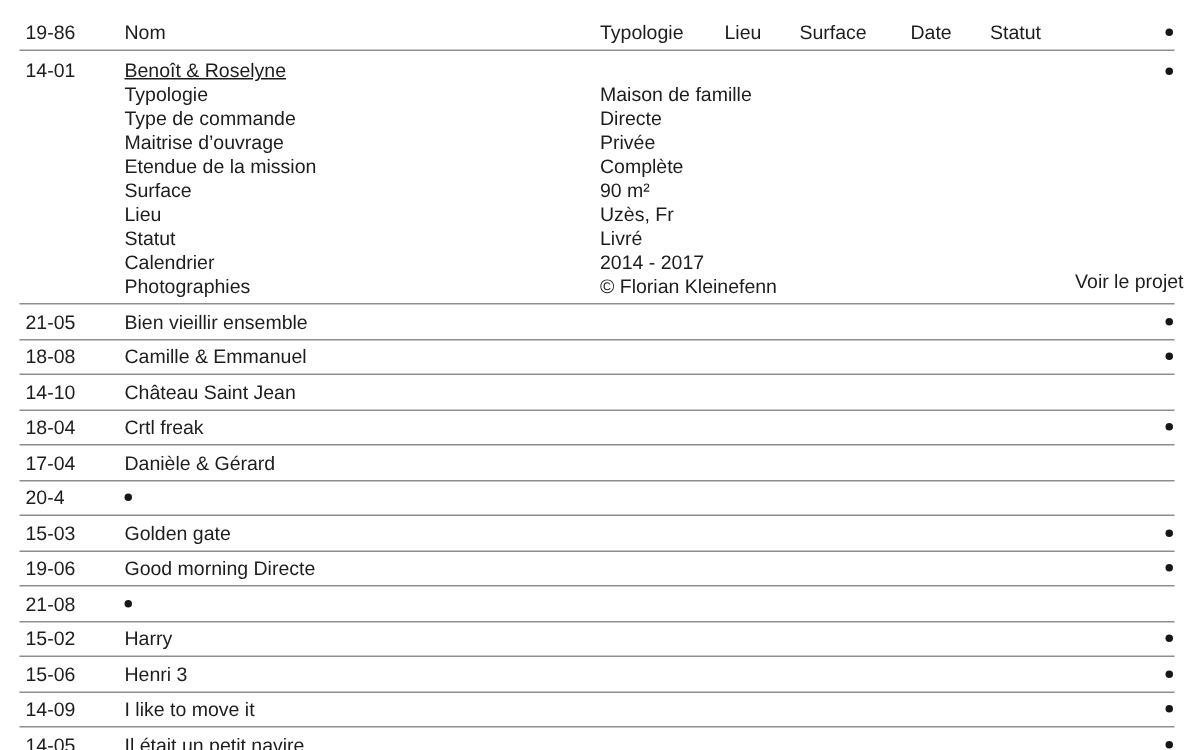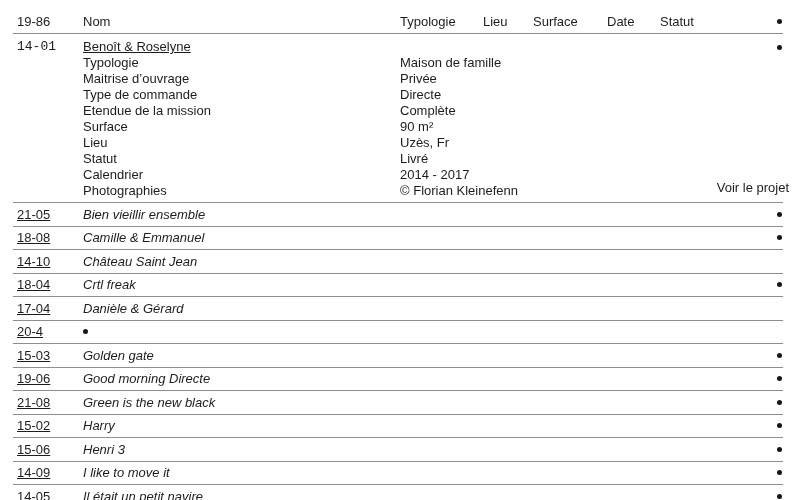--- a/index.html
+++ b/index.html
@@ -23,36 +23,36 @@
   .h-typ{left:387px;}
   .h-lieu{left:470px;}
   .h-surf{left:520px;}
   .h-date{left:594px;}
   .h-statut{left:647px;}
   .hrow .dot{position:absolute;right:1px;bottom:9px;}
 
   
   .expanded{position:relative;padding:5px 0 3px 0;border-bottom:1.5px solid #8e8e8e;}
   .xline{position:relative;height:16px;line-height:16px;white-space:nowrap;}
-  .xline .cid{position:absolute;left:4px;font-family:Liberation Mono, monospace;}
+  .xline .cid{position:absolute;left:4px;}
   .xline .cnom{position:absolute;left:70px;text-decoration:underline;}
   .xline .lbl{position:absolute;left:70px;}
   .xline .val{position:absolute;left:387px;}
   .xline .dot{position:absolute;right:1px;top:6px;}
   .voir{position:absolute;right:-6px;bottom:6px;line-height:16px;cursor:pointer;white-space:nowrap;}
 
   
   .prow{
     position:relative;height:22.5px;box-sizing:content-box;
     border-bottom:1.5px solid #8e8e8e;
     display:flex;align-items:center;padding-left:4px;
     cursor:pointer;white-space:nowrap;
   }
-  .prow .cid{width:66px;flex:none;text-decoration:underline;}
-  .prow .cnom{flex:1;font-style:italic;}
+  .prow .cid{width:66px;flex:none;}
+  .prow .cnom{flex:1;}
   .prow .dot{margin-right:1px;}
 </style>
 </head>
 <body>
 
 <div class="inner">
 
   <div class="hrow">
     <span class="hcell h-id">19-86</span>
     <span class="hcell h-nom">Nom</span>
@@ -68,26 +68,26 @@
     <div class="xline">
       <span class="cid">14-01</span>
       <span class="cnom">Benoît &amp; Roselyne</span>
       <span class="dot"></span>
     </div>
     <div class="xline">
       <span class="lbl">Typologie</span>
       <span class="val">Maison de famille</span>
     </div>
     <div class="xline">
+      <span class="lbl">Type de commande</span>
+      <span class="val">Directe</span>
+    </div>
+    <div class="xline">
       <span class="lbl">Maitrise d’ouvrage</span>
       <span class="val">Privée</span>
-    </div>
-    <div class="xline">
-      <span class="lbl">Type de commande</span>
-      <span class="val">Directe</span>
     </div>
     <div class="xline">
       <span class="lbl">Etendue de la mission</span>
       <span class="val">Complète</span>
     </div>
     <div class="xline">
       <span class="lbl">Surface</span>
       <span class="val">90 m²</span>
     </div>
     <div class="xline">
@@ -143,21 +143,20 @@
     <span class="cnom">Golden gate</span>
     <span class="dot"></span>
   </div>
   <div class="prow">
     <span class="cid">19-06</span>
     <span class="cnom">Good morning Directe</span>
     <span class="dot"></span>
   </div>
   <div class="prow">
     <span class="cid">21-08</span>
-    <span class="cnom">Green is the new black</span>
     <span class="dot"></span>
   </div>
   <div class="prow">
     <span class="cid">15-02</span>
     <span class="cnom">Harry</span>
     <span class="dot"></span>
   </div>
   <div class="prow">
     <span class="cid">15-06</span>
     <span class="cnom">Henri 3</span>

